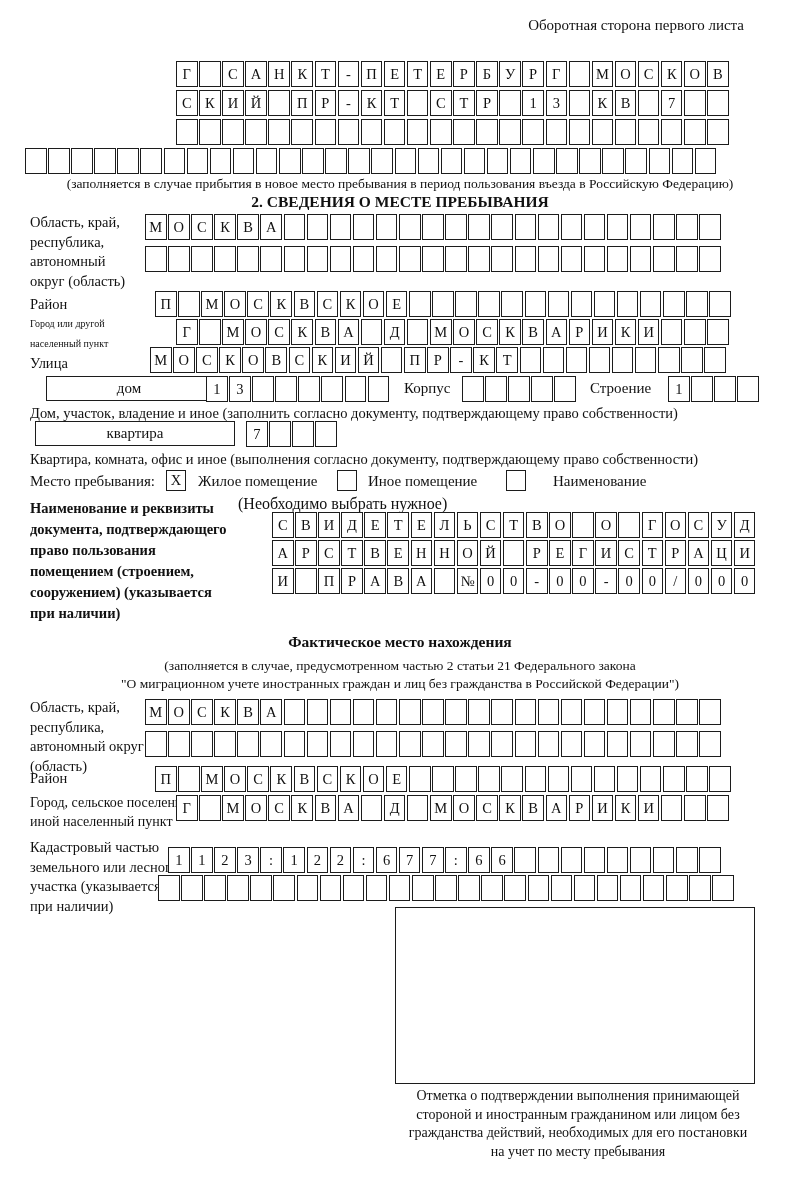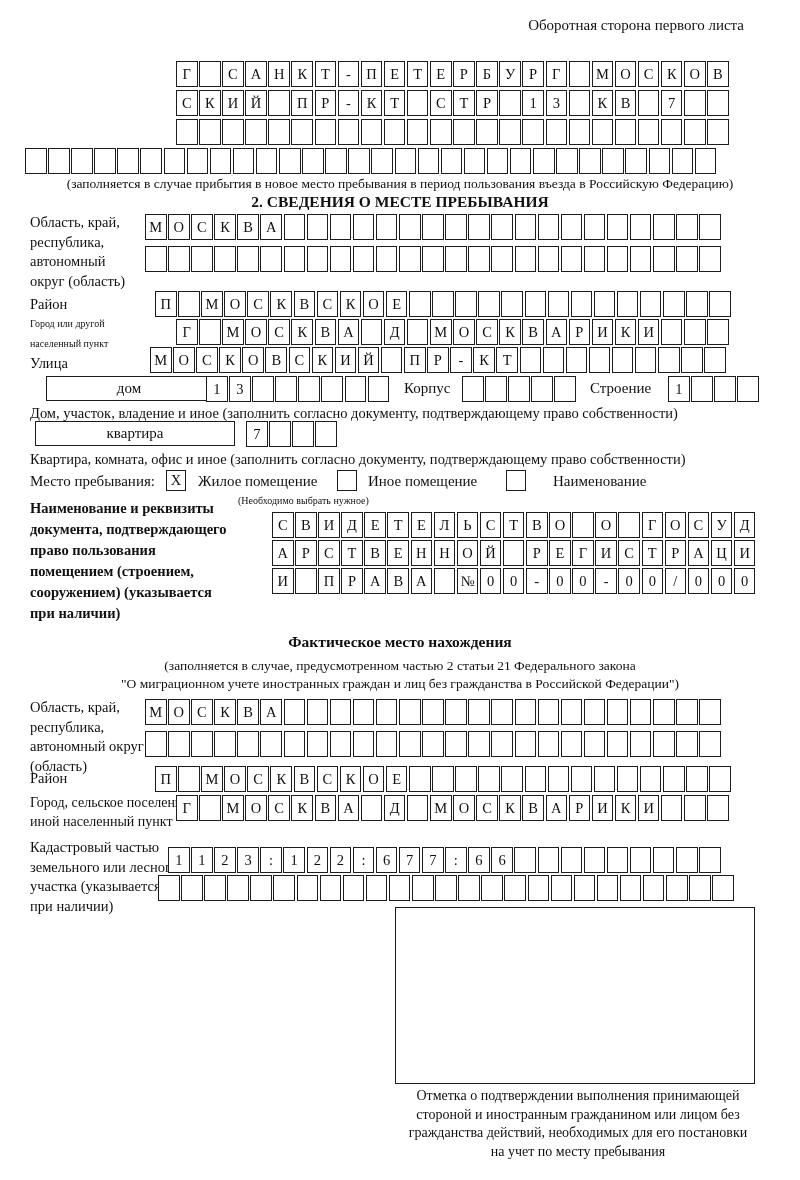--- a/index.html
+++ b/index.html
@@ -16,21 +16,21 @@
     font-size:14.5px;line-height:1;background:#fff;flex:0 0 auto;
   }
   .widebox{
     border:1.6px solid #1c1c1c;height:25px;display:flex;align-items:center;
     justify-content:center;font-size:15px;background:#fff;box-sizing:border-box;
   }
   .checkbox{
     width:20px;height:21px;border:1.6px solid #1c1c1c;display:flex;align-items:center;
     justify-content:center;font-size:14.5px;background:#fff;box-sizing:border-box;
   }
-  .caption{font-size:10px;}
+  .caption{font-size:16px;}
   .caption-center{font-size:13.5px;text-align:center;width:100%;}
   .sec-title{font-weight:bold;font-size:15.5px;text-align:center;width:100%;}
   .inline-lab{font-size:15px;}
   .stamp{border:1.8px solid #1c1c1c;background:#fff;}
   .bottom-note{font-size:14px;text-align:center;white-space:pre-line;line-height:18.5px;}
 </style>
 </head>
 <body>
 
 <div class="page">
@@ -325,21 +325,21 @@
     </div>
   <div class="abs" style="left:30px;top:405px;font-size:14.5px;">Дом, участок, владение и иное (заполнить согласно документу, подтверждающему право собственности)</div>
 
   <div class="abs widebox" style="left:35px;top:421px;width:200px;">квартира</div>
   <div class="abs boxrow" style="left:246px;top:421px;">
       <div class="cell">7</div>
       <div class="cell"></div>
       <div class="cell"></div>
       <div class="cell"></div>
     </div>
-  <div class="abs" style="left:30px;top:451px;font-size:14.5px;">Квартира, комната, офис и иное (заполнить согласно документу, подтверждающему право собственности)</div>
+  <div class="abs" style="left:30px;top:451px;font-size:14.5px;">Квартира, комната, офис и иное (выполнения согласно документу, подтверждающему право собственности)</div>
 
   <div class="abs inline-lab" style="left:30px;top:473px;">Место пребывания:</div>
   <div class="abs checkbox" style="left:166px;top:470px;">X</div>
   <div class="abs inline-lab" style="left:198px;top:473px;">Жилое помещение</div>
   <div class="abs checkbox" style="left:337px;top:470px;"></div>
   <div class="abs inline-lab" style="left:368px;top:473px;">Иное помещение</div>
   <div class="abs checkbox" style="left:506px;top:470px;"></div>
   <div class="abs inline-lab" style="left:553px;top:473px;">Наименование</div>
   <div class="abs caption" style="left:238px;top:495px;">(Необходимо выбрать нужное)</div>
 

